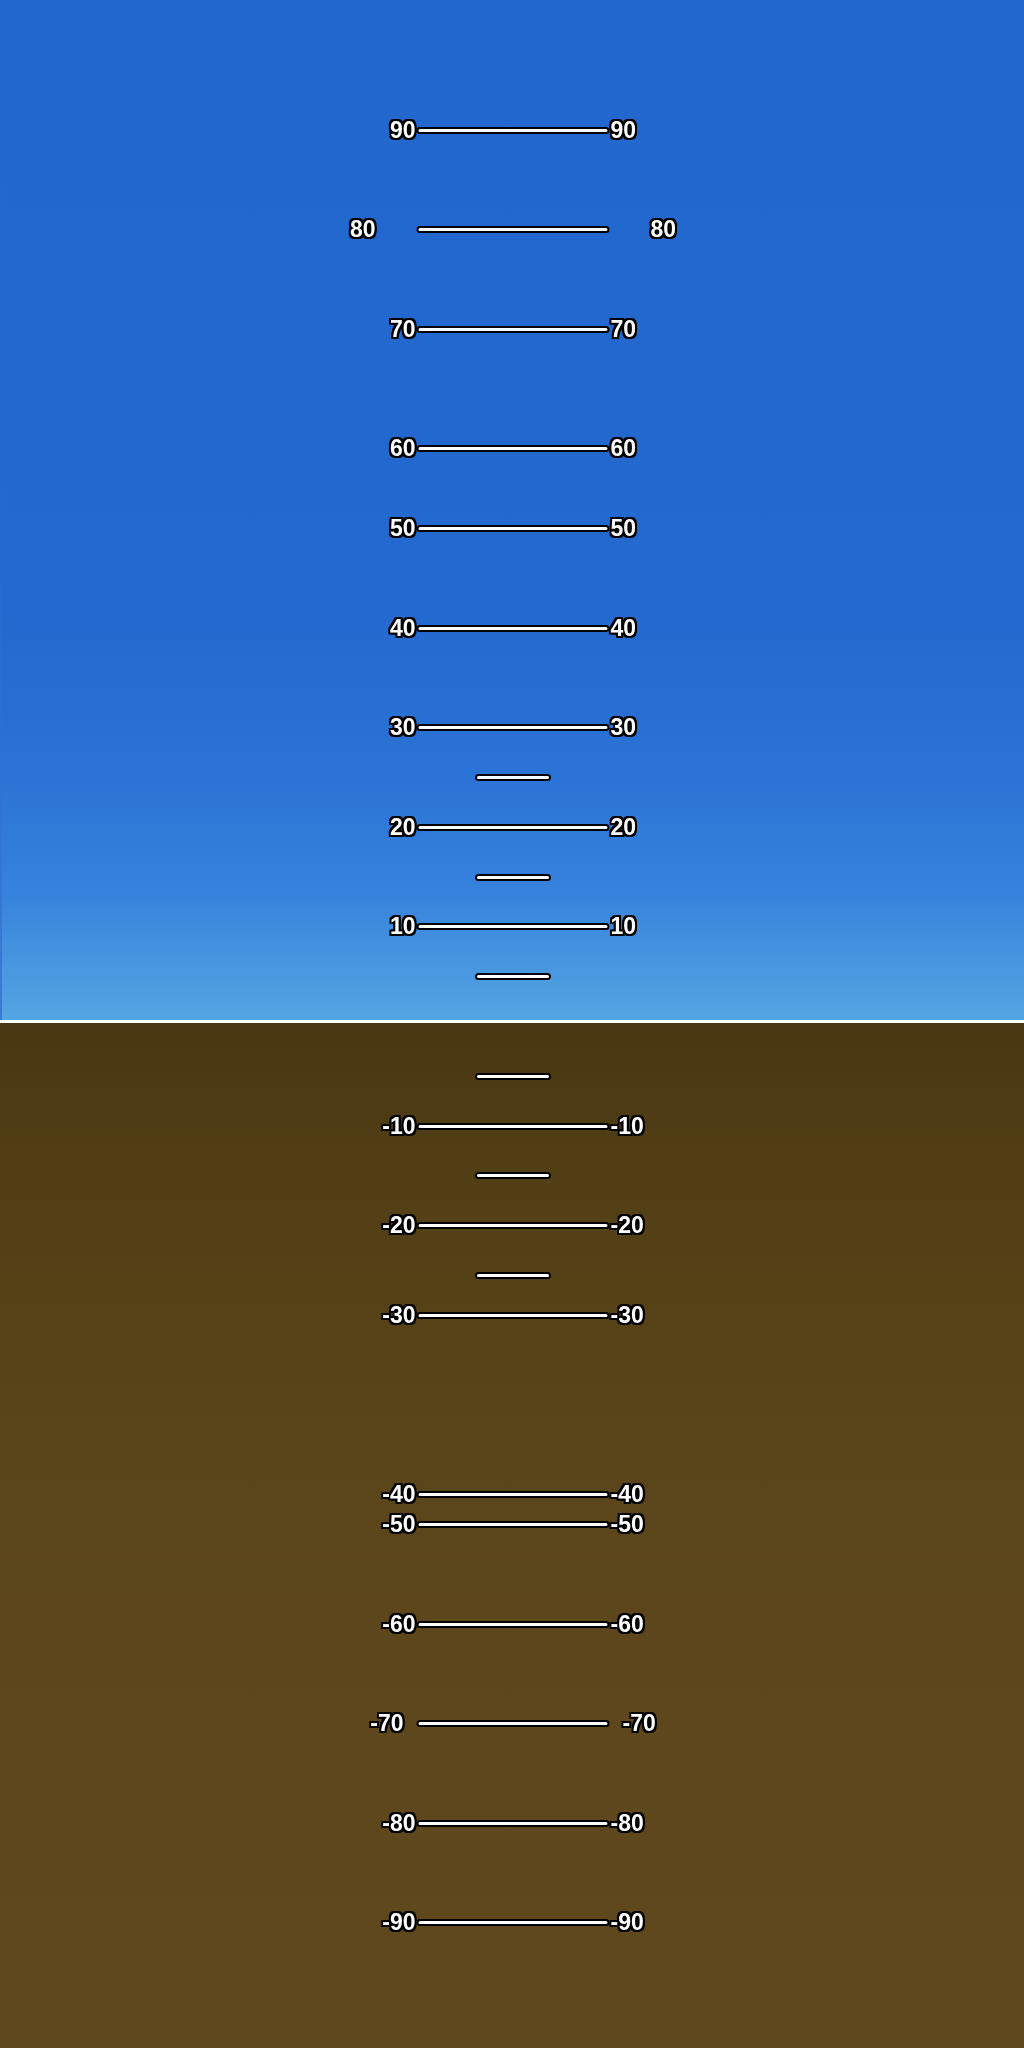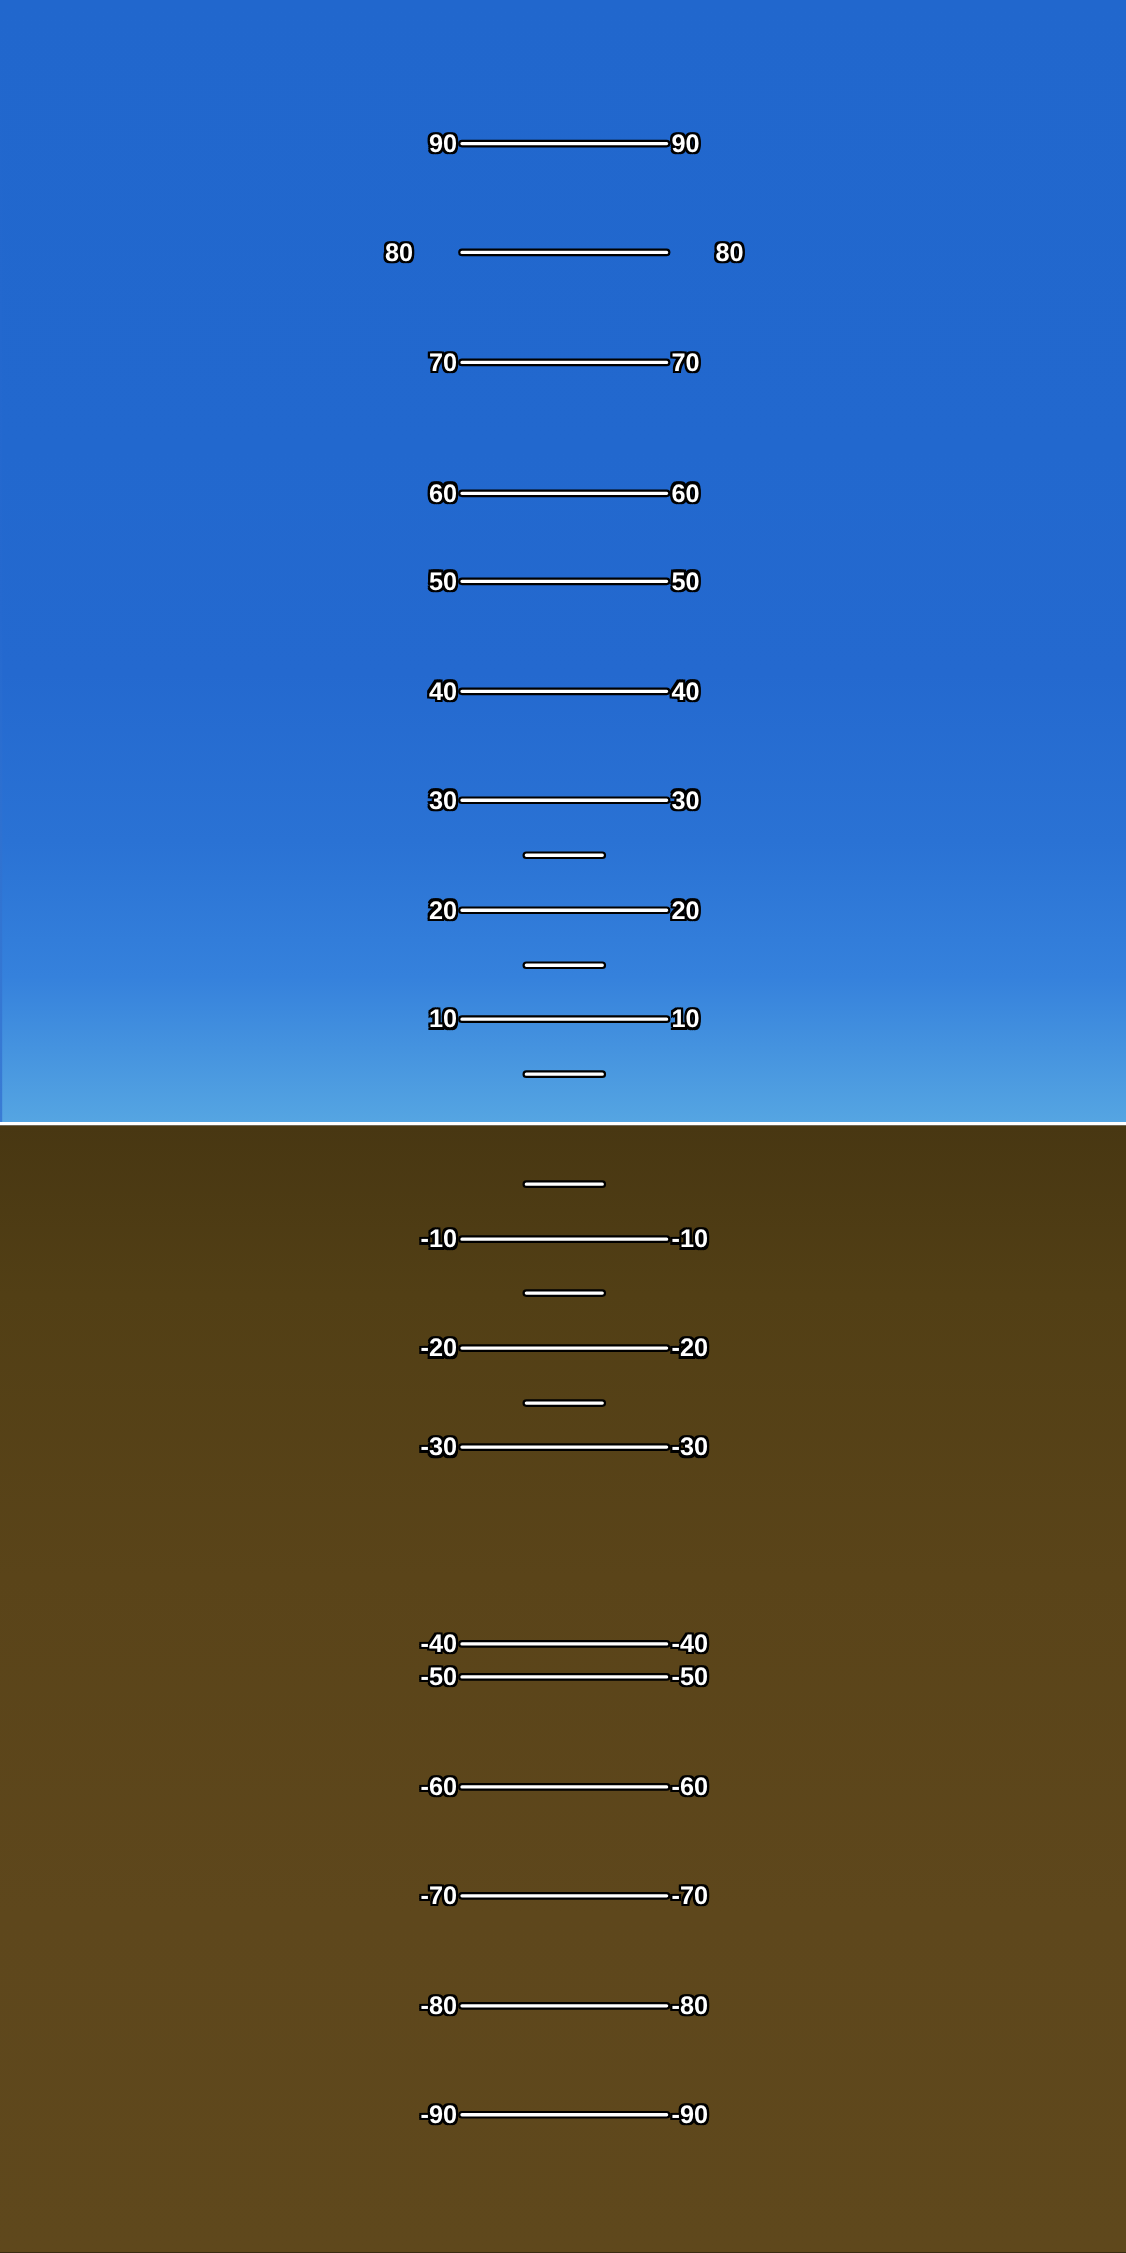--- a/index.html
+++ b/index.html
@@ -213,21 +213,21 @@
       <div class="rung major" style="top: 1512px;">
     <span class="lbl left">-50</span>
     <div class="bar"></div>
     <span class="lbl right">-50</span>
   </div>
       <div class="rung major" style="top: 1612px;">
     <span class="lbl left">-60</span>
     <div class="bar"></div>
     <span class="lbl right">-60</span>
   </div>
-      <div class="rung major" style="top: 1711px;">
+      <div class="rung major" style="top: 1711px; gap: 12px;">
     <span class="lbl left">-70</span>
     <div class="bar"></div>
     <span class="lbl right">-70</span>
   </div>
       <div class="rung major" style="top: 1811px;">
     <span class="lbl left">-80</span>
     <div class="bar"></div>
     <span class="lbl right">-80</span>
   </div>
       <div class="rung major" style="top: 1910px;">

